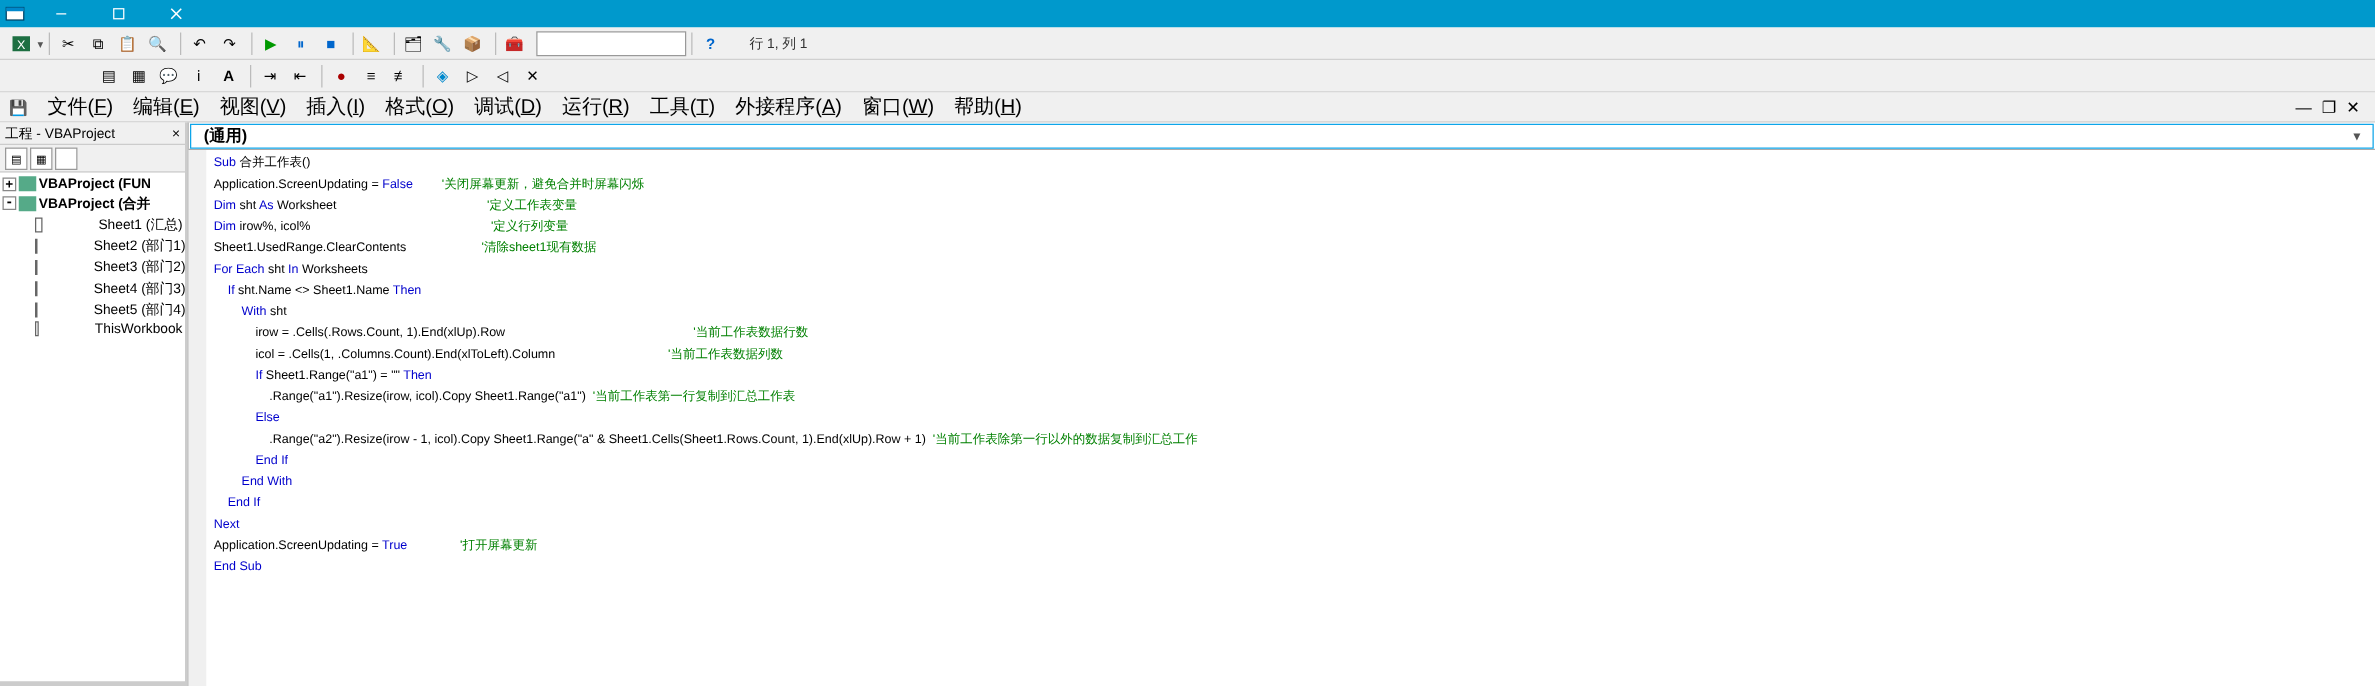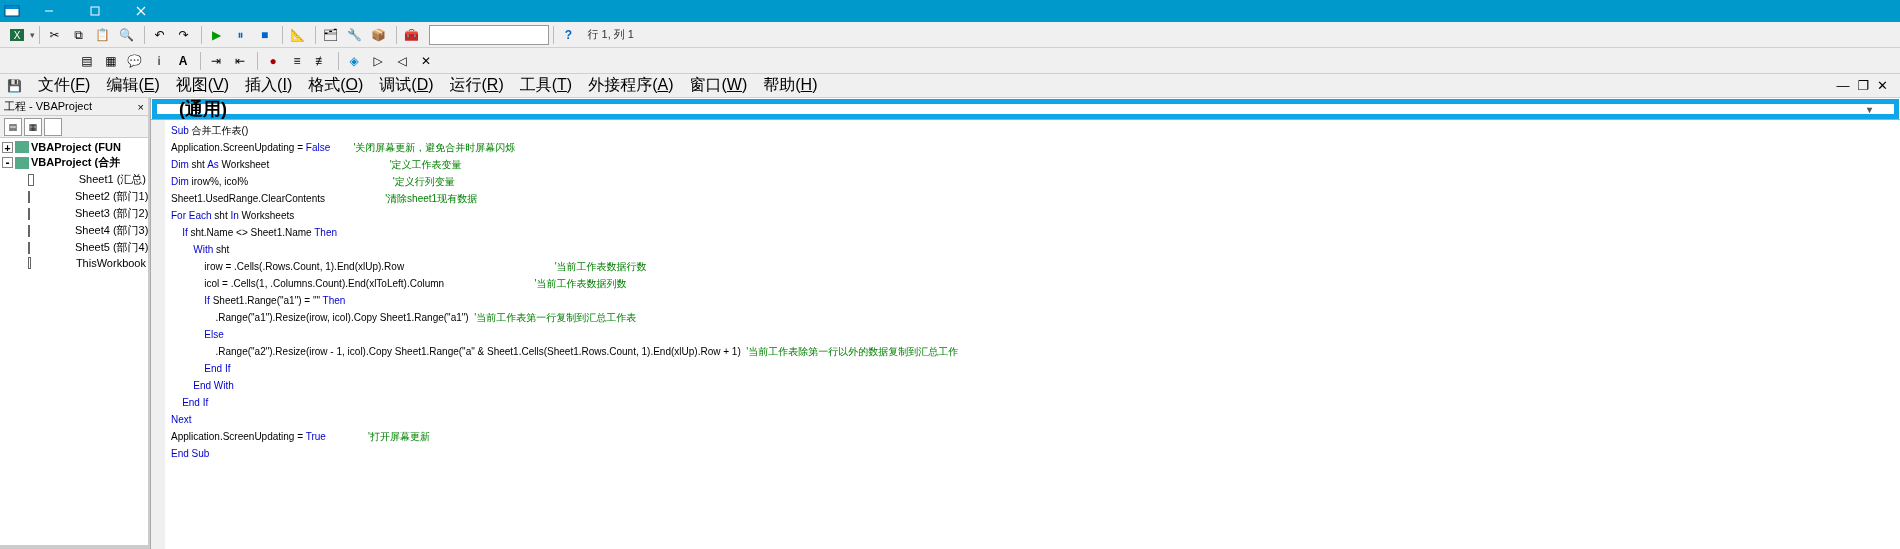--- a/index.html
+++ b/index.html
@@ -10,21 +10,21 @@
 .titlebar .ico { width: 16px; height: 16px; margin-right: 6px; display: inline-flex; align-items: center; justify-content: center; }
 .titlebar .title-text { flex: 1; }
 .titlebar .win-ctrls { display: flex; height: 100%; }
 .titlebar .win-btn { width: 46px; height: 22px; display: flex; align-items: center; justify-content: center; cursor: pointer; }
 
 
 .toolbar { background: #f0f0f0; height: 26px; display: flex; align-items: center; padding: 0 6px; border-bottom: 1px solid #d0d0d0; }
 .toolbar .tbtn { width: 22px; height: 22px; display: inline-flex; align-items: center; justify-content: center; margin-right: 2px; cursor: pointer; border: 1px solid transparent; }
 .toolbar .sep { width: 1px; height: 18px; background: #bbb; margin: 0 4px; }
 .toolbar .dd { width: 120px; height: 20px; border: 1px solid #999; background: #fff; margin-left: 4px; font-size: 11px; padding: 0 2px; }
-.toolbar .pos-label { margin-left: 6px; font-size: 11px; color: #333; }
+.toolbar .pos-label { margin-left: 18px; font-size: 11px; color: #333; }
 
 
 .menubar { background: #f0f0f0; height: 24px; display: flex; align-items: center; padding: 0 4px; border-bottom: 1px solid #d0d0d0; }
 .menubar .mbtn { width: 22px; height: 22px; display: inline-flex; align-items: center; justify-content: center; margin-right: 4px; }
 .menubar .mitem { padding: 2px 8px; cursor: pointer; font-size: 16px; }
 .menubar .mitem u { text-decoration: underline; }
 .menubar .mdi-ctrls { margin-left: auto; display: flex; gap: 8px; padding-right: 8px; font-family: Arial; font-size: 13px; cursor: pointer; }
 
 
 .workspace { display: flex; height: calc(100vh - 98px); }
@@ -43,21 +43,21 @@
 .proj-tree .lvl2 { padding-left: 28px; gap: 43px; }
 .ico-vba { background: linear-gradient(#5a8 0%, #5a8 100%); }
 .ico-sheet { background: #fff; border:1px solid #666; position: relative; }
 .ico-sheet::after { content:""; position:absolute; left:2px; top:2px; right:2px; height:3px; background:#69c; }
 .ico-folder { background: #fc6; border:1px solid #a84; }
 .proj-splitter { height: 4px; background: #ccc; cursor: ns-resize; }
 
 
 .code-panel { flex: 1; display: flex; flex-direction: column; border-left: 1px solid #aaa; }
 .code-drops { height: 22px; display: flex; border-bottom: 1px solid #aaa; }
-.code-drops select, .code-drops .sel { flex: 1; border: 5px solid #0ea5e9; height: 20px; margin: 1px; font-size: 18px; padding: 0 22px; background: #fff; font-weight: bold; display: flex; align-items: center; justify-content: space-between; cursor: pointer; }
+.code-drops select, .code-drops .sel { flex: 1; border: 1px solid #0ea5e9; height: 20px; margin: 1px; font-size: 13px; padding: 0 10px; background: #fff; font-weight: bold; display: flex; align-items: center; justify-content: space-between; cursor: pointer; }
 .code-drops .sel::after { content: "▾"; font-size: 10px; color: #555; }
 .code-area { flex: 1; overflow: auto; background: #fff; padding: 2px 6px; font-family: "NSimSun","SimSun", "Consolas", monospace; font-size: 10px; line-height: 17px; white-space: pre; border-left: 14px solid #f0f0f0; position: relative; }
 
 .kw { color: #0000cc; }
 .cm { color: #008000; }
 
 
 svg { display: block; }
 </style>
 </head>

